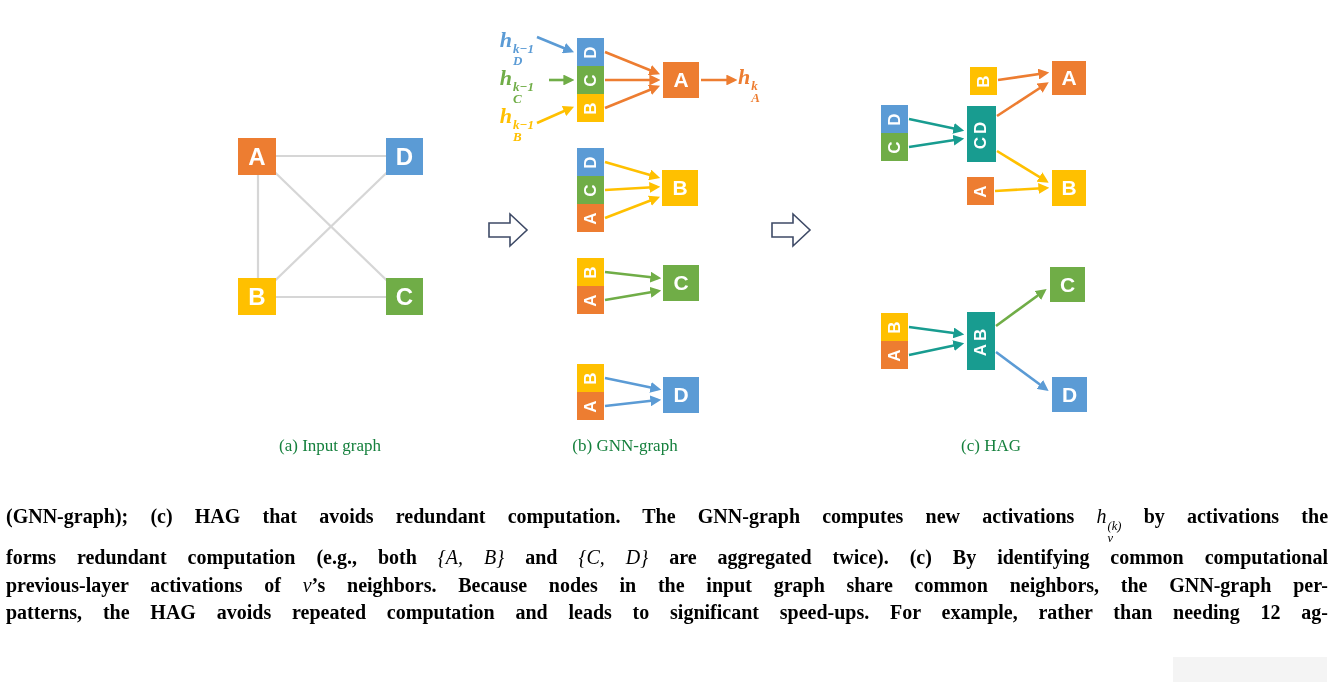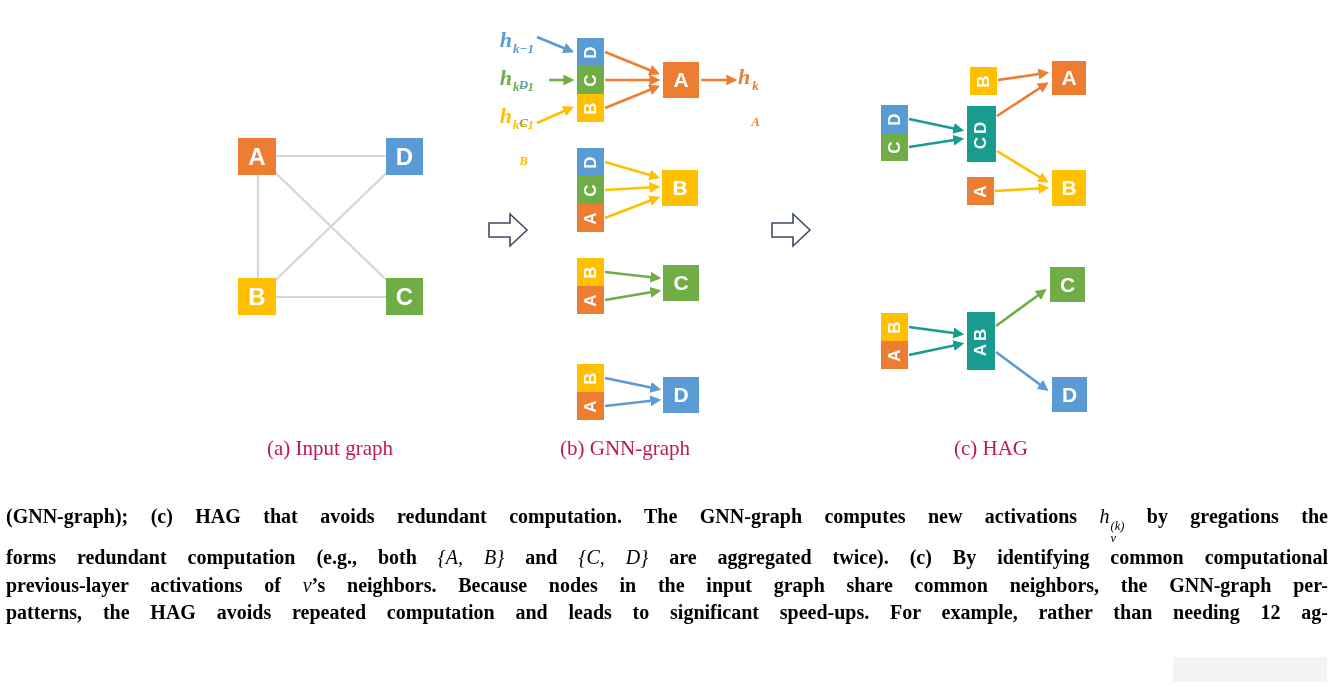--- a/index.html
+++ b/index.html
@@ -16,27 +16,27 @@
   .rot{display:block;transform:rotate(-90deg);letter-spacing:1px;}
   .agg .rot{letter-spacing:3px;}
   .c-orange{background:#ED7D31;}
   .c-yellow{background:#FFC000;}
   .c-green{background:#70AD47;}
   .c-blue{background:#5B9BD5;}
   .c-teal{background:#189C90;}
   
   .mlabel{position:absolute;z-index:3;font-family:"Liberation Serif",serif;
           font-weight:bold;font-style:italic;font-size:22px;white-space:nowrap;}
-  .ml-stack{display:inline-flex;flex-direction:column;align-items:center;
-            font-size:13px;line-height:12px;vertical-align:-6px;margin-left:1px;gap:24px;}
+  .ml-stack{display:inline-flex;flex-direction:column;align-items:flex-start;
+            font-size:13px;line-height:12px;vertical-align:-6px;margin-left:1px;}
   .lab-blue{color:#5B9BD5;} .lab-green{color:#70AD47;}
   .lab-yellow{color:#FFC000;} .lab-orange{color:#ED7D31;}
   
   .pcap{position:absolute;z-index:3;transform:translateX(-50%);
-        font-family:"Liberation Serif",serif;font-size:21px;color:#be185d;white-space:nowrap;}
+        font-family:"Liberation Serif",serif;font-size:17px;color:#15803d;white-space:nowrap;}
   
   .figcap{position:absolute;left:6px;top:503px;width:1322px;z-index:3;
           font-family:"Liberation Serif",serif;font-weight:bold;font-size:20px;
           line-height:27.7px;color:#000;}
   .cap-line{text-align:justify;text-align-last:justify;}
   .cap-line.last{text-align-last:left;}
   .m-var,.m-set{font-style:italic;font-weight:normal;}
   .m-stack{display:inline-flex;flex-direction:column;align-items:flex-start;
            font-weight:normal;font-style:italic;font-size:12.5px;line-height:11.5px;
            vertical-align:-7px;margin-left:1px;}
@@ -227,20 +227,20 @@
   <div class="box tg c-blue" style="left:1052px;top:377px;width:35px;height:35px">
       <span>D</span>
     </div>
 
   <div class="pcap" style="left:991px;top:436px">(c) HAG</div>
 
   <div class="figcap">
       <div class="cap-line"><span>(GNN-graph); (c) HAG that avoids redundant computation. The GNN-graph computes new activations </span><span class="m-var">h</span><span class="m-stack">
           <span>(k)</span>
           <span>v</span>
-        </span><span> by gregations the</span></div>
+        </span><span> by activations the</span></div>
       <div class="cap-line"><span>forms redundant computation (e.g., both </span><span class="m-set">{A, B}</span><span> and </span><span class="m-set">{C, D}</span><span> are aggregated twice). (c) By identifying common computational</span></div>
       <div class="cap-line"><span>previous-layer activations of </span><span class="m-var">v</span><span>’s neighbors. Because nodes in the input graph share common neighbors, the GNN-graph per-</span></div>
       <div class="cap-line"><span>patterns, the HAG avoids repeated computation and leads to significant speed-ups. For example, rather than needing 12 ag-</span></div>
     </div>
 
   <div class="artifact"></div>
 </div>
 
 </body></html>

